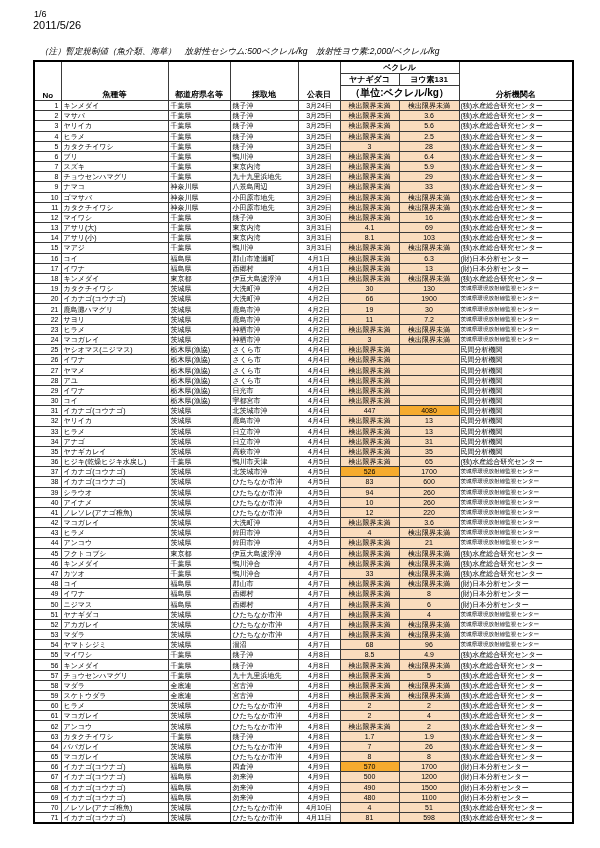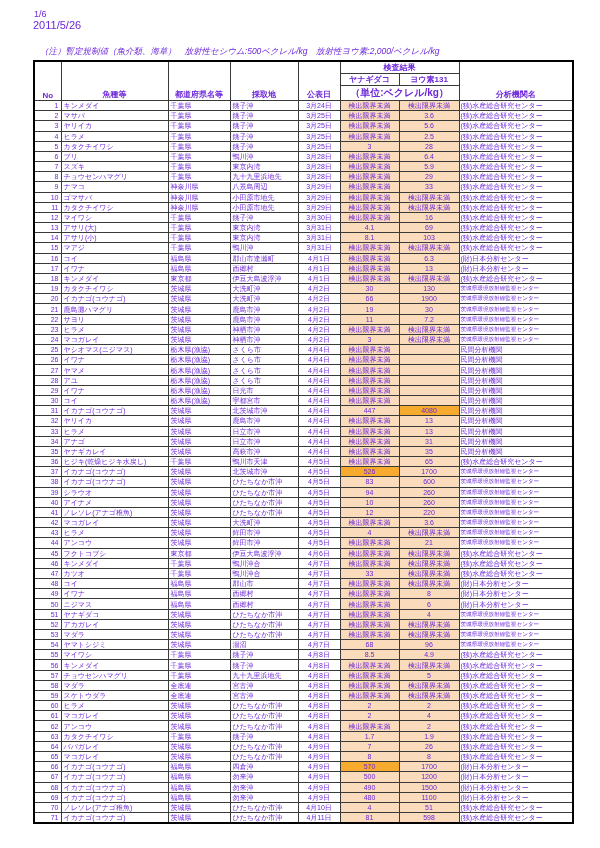--- a/index.html
+++ b/index.html
@@ -1,18 +1,18 @@
 <!DOCTYPE html>
 <html style="--cell-bg: #FADCBD; --over-bg: #F6AB2E;"><head>
 <meta charset="utf-8">
 <style>
   html,body { margin:0; padding:0; background:#fff; }
   .page {
     position:relative; width:600px; height:848px; background:#ffffff;
-    font-family:"Liberation Sans","DejaVu Sans",sans-serif; color:#6d28d9;
+    font-family:"Liberation Sans","DejaVu Sans",sans-serif; color:#000000;
     overflow:hidden;
   }
   .pageno { position:absolute; top:9px; left:34px; font-size:9px; }
   .titlebar { position:absolute; top:19px; left:33px; width:539px;
     display:flex; justify-content:space-between; align-items:flex-end; }
   .title { font-size:14.5px; font-weight:bold; letter-spacing:0.2px; }
   .date { font-size:11px; }
   .note { position:absolute; top:46px; left:40px; font-size:8.5px;font-style:italic; }
 
   table.results {
@@ -67,21 +67,21 @@
         <col style="width:60px">
         <col style="width:114px">
     </colgroup>
     <thead>
       <tr class="hr1">
         <th rowspan="3" class="h-bottom">No</th>
         <th rowspan="3" class="h-bottom">魚種等</th>
         <th rowspan="3" class="h-bottom">都道府県名等</th>
         <th rowspan="3" class="h-bottom">採取地</th>
         <th rowspan="3" class="h-bottom">公表日</th>
-        <th colspan="2">検査結果</th>
+        <th colspan="2">ベクレル</th>
         <th rowspan="3" class="h-bottom">分析機関名</th>
       </tr>
       <tr class="hr2">
         <th>ヤナギダコ</th>
         <th>ヨウ素131</th>
       </tr>
       <tr class="hr3">
         <th colspan="2" class="h-unit">（単位:ベクレル/kg）</th>
       </tr>
     </thead>

